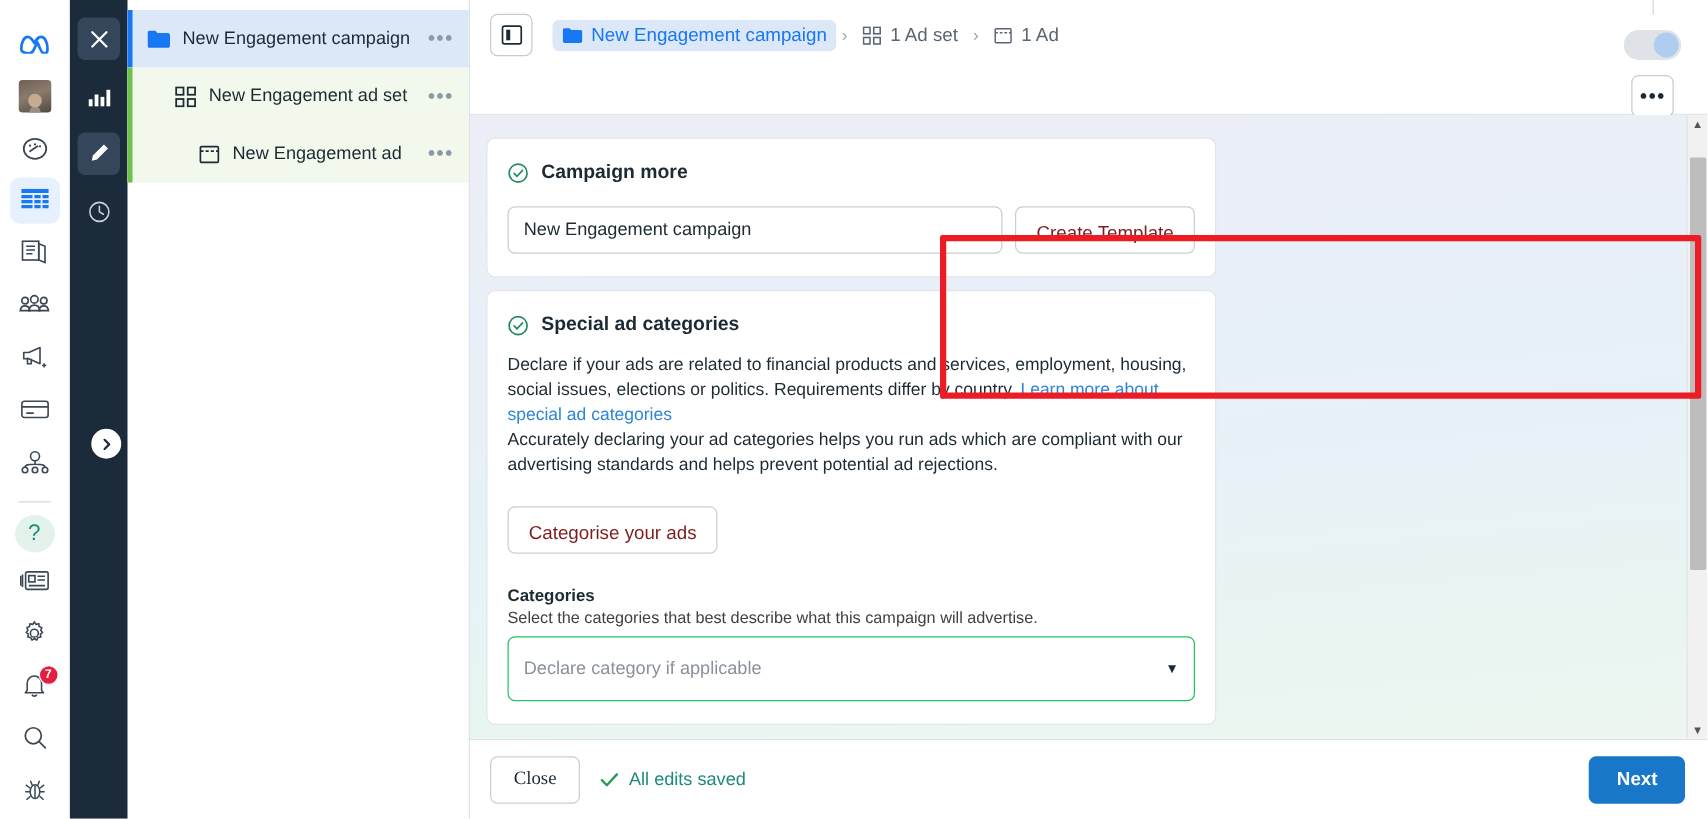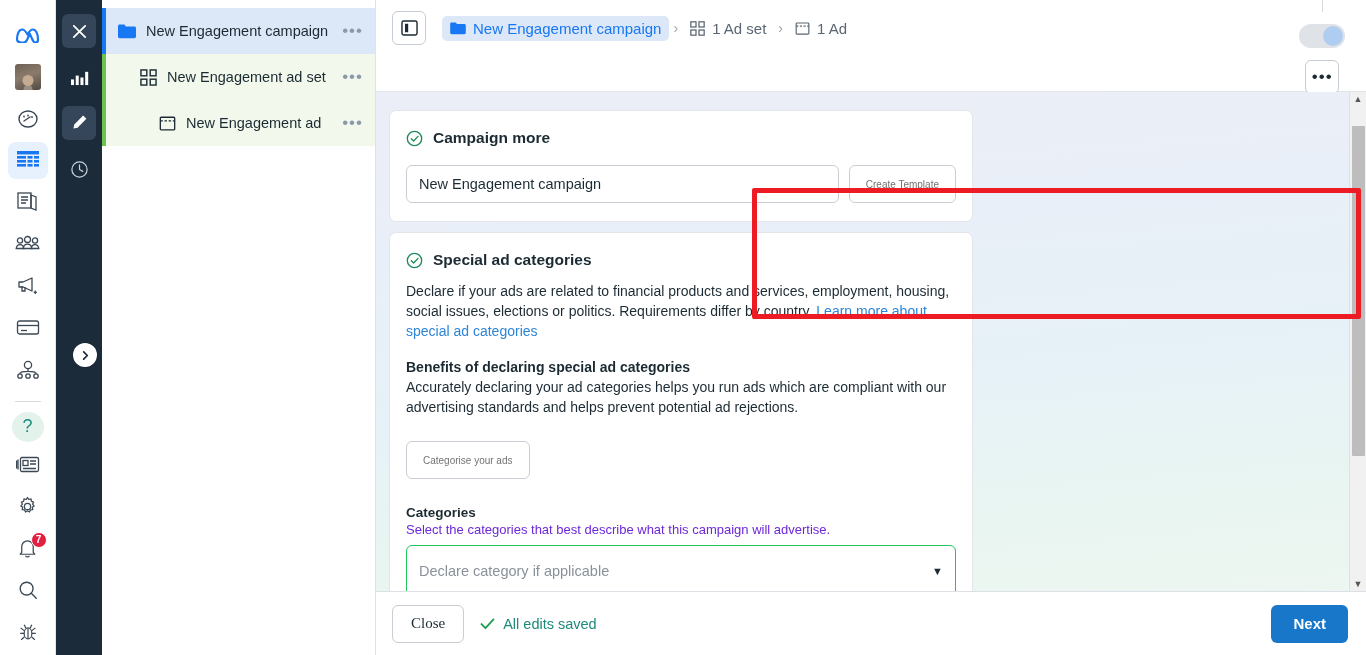--- a/index.html
+++ b/index.html
@@ -153,28 +153,28 @@
   .sec-head { display: flex; align-items: center; gap: 10px; margin-bottom: 18px; }
   .sec-title { font-size: 15.5px; font-weight: bold; color: #1c2b33; }
   .row-inline { display: flex; gap: 10px; align-items: center; }
   .text-input {
     flex: 1 1 auto; height: 38px; border: 1px solid #c9ced4; border-radius: 6px;
     padding: 0 12px; font-size: 14.5px; color: #1c2b33; background: #fff;
     font-family: "Liberation Sans", sans-serif; outline: none;
   }
   .btn-outline {
     height: 38px; border: 1px solid #c9ced4; border-radius: 6px; background: #fff;
-    padding: 12px 16px; font-size: 10px; color: #737373; cursor: pointer;
+    padding: 12px 16px; font-size: 15px; color: #7f1d1d; cursor: pointer;
     font-family: "Liberation Sans", sans-serif; white-space: nowrap;
   }
   .body-text { font-size: 14px; line-height: 20px; color: #1c2b33; }
   .link { color: #2d85d6; cursor: pointer; }
   .sub-head { font-size: 14px; font-weight: bold; color: #1c2b33; margin: 18px 0 2px; }
   .field-label { font-size: 13.5px; font-weight: bold; color: #1c2b33; }
-  .field-help { font-size: 13px; color: #6d28d9; margin-top: 2px; }
+  .field-help { font-size: 13px; color: #404040; margin-top: 2px; }
   .select {
     margin-top: 8px; height: 52px; border: 1px solid #22c55e; border-radius: 6px;
     background: #fff; display: flex; align-items: center; padding: 0 12px;
     font-size: 14.5px; color: #8a919a; cursor: pointer;
   }
   .caret { margin-left: auto; font-size: 11px; color: #1c2b33; }
 
   
   .red-box {
     position: absolute; left: 376px; top: 96px; width: 609px; height: 131px;
@@ -496,21 +496,20 @@
               <circle cx="9" cy="9" r="7.6"></circle>
                 <path d="M5.6 9.2l2.5 2.5 4.6-5" stroke-linecap="round" stroke-linejoin="round"></path>
             </svg>
             <span class="sec-title">Special ad categories</span>
           </div>
 
           <p class="body-text">
             <span>Declare if your ads are related to financial products and services, employment, housing, social issues, elections or politics. Requirements differ by country. </span><span class="link">Learn more about special ad categories</span>
           </p>
 
-          <div class="sub-head">Benefits of declaring special ad categories</div>
           <p class="body-text">Accurately declaring your ad categories helps you run ads which are compliant with our advertising standards and helps prevent potential ad rejections.</p>
 
           <div style="margin-top:24px;">
             <button class="btn-outline">Categorise your ads</button>
           </div>
 
           <div style="margin-top:26px;">
             <div class="field-label">Categories</div>
             <div class="field-help">Select the categories that best describe what this campaign will advertise.</div>
             <div class="select">

